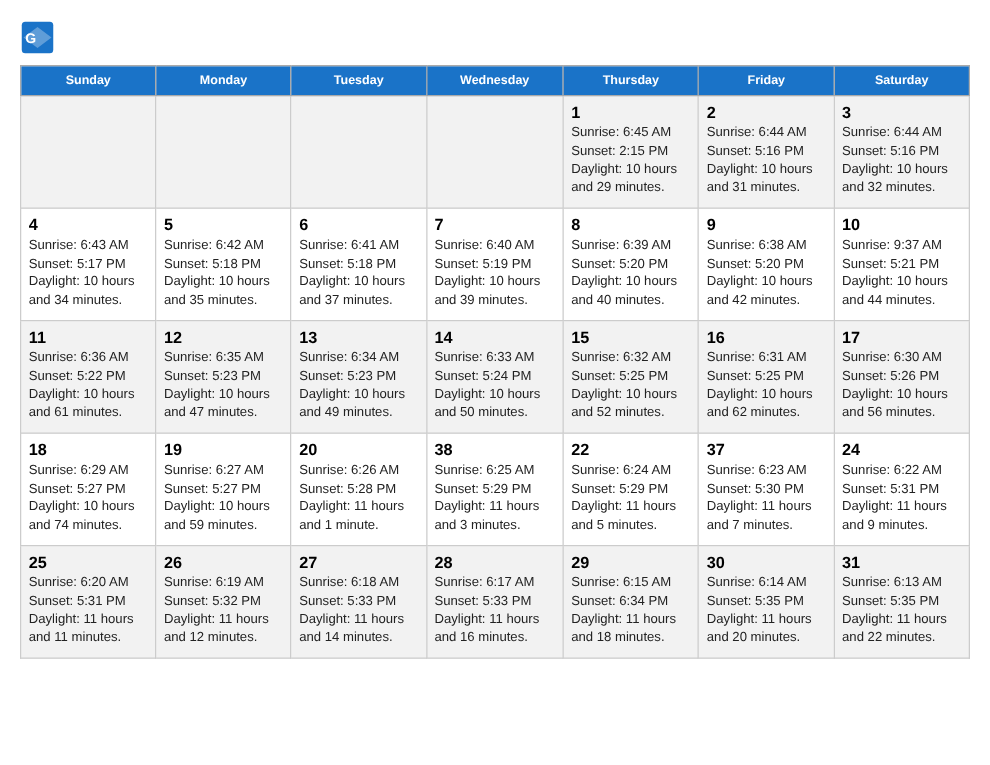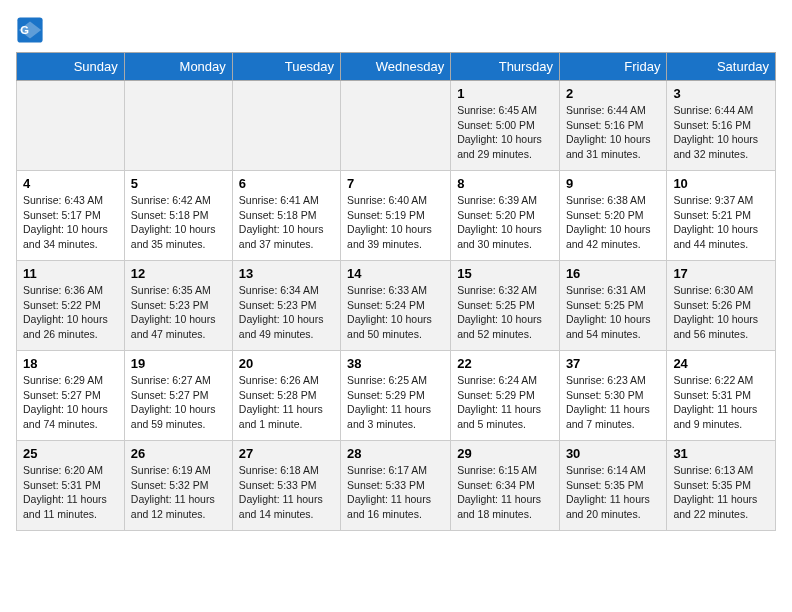--- a/index.html
+++ b/index.html
@@ -49,24 +49,24 @@
       margin-top: 2px;
     }
     table {
       width: 100%;
       border-collapse: collapse;
       font-size: 11px;
     }
     thead tr th {
       background-color: #1a73c8;
       color: #fff;
-      text-align: right;
+      text-align: center;
       padding: 6px 6px;
-      font-size: 13px;
-      font-weight: normal;
+      font-size: 10px;
+      font-weight: bold;
       border: 1px solid #aaa;
     }
     tbody tr {
       height: 90px;
     }
     tbody tr:nth-child(odd) {
       background-color: #f2f2f2;
     }
     tbody tr:nth-child(even) {
       background-color: #fff;
@@ -128,21 +128,21 @@
   </thead>
   <tbody id="calendar-body">
   <tr>
         <td></td>
         <td></td>
         <td></td>
         <td></td>
         <td>
           <span class="day-num">1</span>
           <div class="cell-text">Sunrise: 6:45 AM</div>
-          <div class="cell-text">Sunset: 5:00 PM</div>
+          <div class="cell-text">Sunset: 2:15 PM</div>
           <div class="cell-text">Daylight: 10 hours</div>
           <div class="cell-text">and 29 minutes.</div>
         </td>
         <td>
           <span class="day-num">2</span>
           <div class="cell-text">Sunrise: 6:44 AM</div>
           <div class="cell-text">Sunset: 5:16 PM</div>
           <div class="cell-text">Daylight: 10 hours</div>
           <div class="cell-text">and 31 minutes.</div>
         </td>
@@ -181,21 +181,21 @@
           <div class="cell-text">Sunrise: 6:40 AM</div>
           <div class="cell-text">Sunset: 5:19 PM</div>
           <div class="cell-text">Daylight: 10 hours</div>
           <div class="cell-text">and 39 minutes.</div>
         </td>
         <td>
           <span class="day-num">8</span>
           <div class="cell-text">Sunrise: 6:39 AM</div>
           <div class="cell-text">Sunset: 5:20 PM</div>
           <div class="cell-text">Daylight: 10 hours</div>
-          <div class="cell-text">and 30 minutes.</div>
+          <div class="cell-text">and 40 minutes.</div>
         </td>
         <td>
           <span class="day-num">9</span>
           <div class="cell-text">Sunrise: 6:38 AM</div>
           <div class="cell-text">Sunset: 5:20 PM</div>
           <div class="cell-text">Daylight: 10 hours</div>
           <div class="cell-text">and 42 minutes.</div>
         </td>
         <td>
           <span class="day-num">10</span>
@@ -204,21 +204,21 @@
           <div class="cell-text">Daylight: 10 hours</div>
           <div class="cell-text">and 44 minutes.</div>
         </td>
       </tr>
       <tr>
         <td>
           <span class="day-num">11</span>
           <div class="cell-text">Sunrise: 6:36 AM</div>
           <div class="cell-text">Sunset: 5:22 PM</div>
           <div class="cell-text">Daylight: 10 hours</div>
-          <div class="cell-text">and 26 minutes.</div>
+          <div class="cell-text">and 61 minutes.</div>
         </td>
         <td>
           <span class="day-num">12</span>
           <div class="cell-text">Sunrise: 6:35 AM</div>
           <div class="cell-text">Sunset: 5:23 PM</div>
           <div class="cell-text">Daylight: 10 hours</div>
           <div class="cell-text">and 47 minutes.</div>
         </td>
         <td>
           <span class="day-num">13</span>
@@ -239,21 +239,21 @@
           <div class="cell-text">Sunrise: 6:32 AM</div>
           <div class="cell-text">Sunset: 5:25 PM</div>
           <div class="cell-text">Daylight: 10 hours</div>
           <div class="cell-text">and 52 minutes.</div>
         </td>
         <td>
           <span class="day-num">16</span>
           <div class="cell-text">Sunrise: 6:31 AM</div>
           <div class="cell-text">Sunset: 5:25 PM</div>
           <div class="cell-text">Daylight: 10 hours</div>
-          <div class="cell-text">and 54 minutes.</div>
+          <div class="cell-text">and 62 minutes.</div>
         </td>
         <td>
           <span class="day-num">17</span>
           <div class="cell-text">Sunrise: 6:30 AM</div>
           <div class="cell-text">Sunset: 5:26 PM</div>
           <div class="cell-text">Daylight: 10 hours</div>
           <div class="cell-text">and 56 minutes.</div>
         </td>
       </tr>
       <tr>

